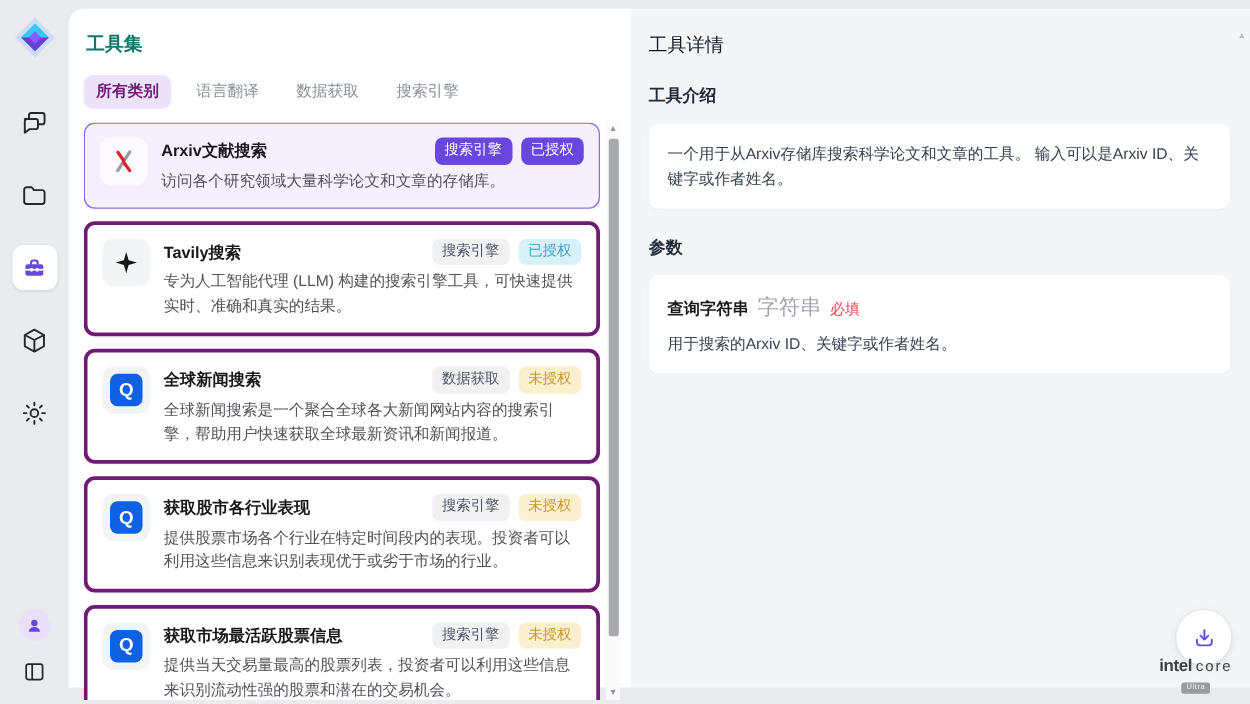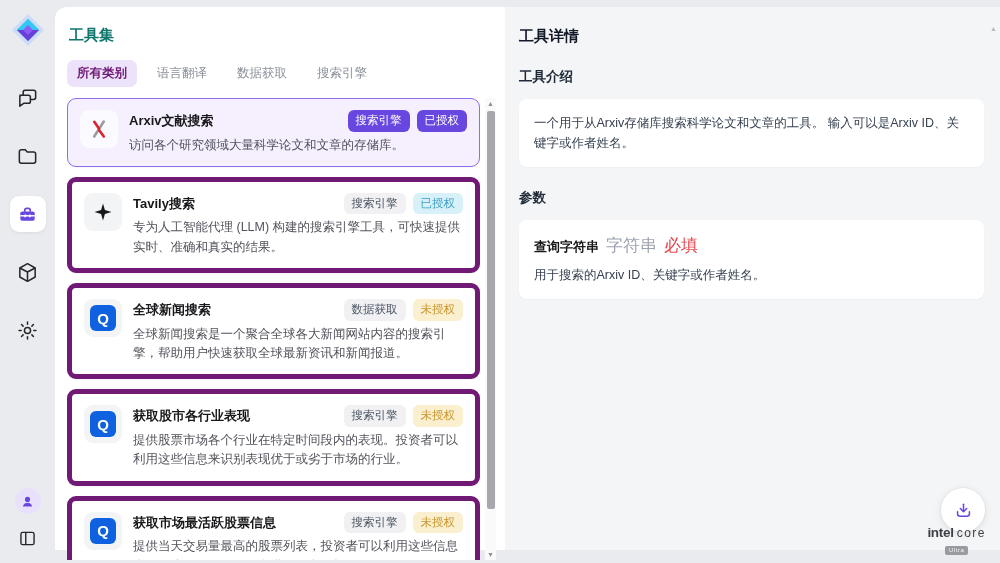--- a/index.html
+++ b/index.html
@@ -24,21 +24,21 @@
   
   .panel-main { position:absolute; left:55px; top:7px; width:450px; height:543px;
     background:#ffffff; border-radius:12px 0 0 0; padding:19px 0 0 12px; }
   .list-title { font-size:15px; font-weight:bold; color:#0f766e; padding-left:2px; }
   .tabs { display:flex; gap:10px; margin-top:15px; align-items:center; }
   .tab { font-size:12.5px; color:#8a8f98; padding:5px 10px; border-radius:7px; cursor:pointer; }
   .tab.active { color:#701a75; background:#ece3fb; font-weight:bold; }
 
   .list-wrap { position:relative; margin-top:11px; height:462px; overflow:hidden; width:430px; }
   .cards { display:flex; flex-direction:column; gap:10px; width:413px; }
-  .card { background:#fff; border:5px solid #701a75; border-radius:9px;
+  .card { background:#fff; border:3px solid #701a75; border-radius:9px;
     box-shadow:0 1px 2px rgba(16,24,40,.04); padding:11px 12px; display:flex; gap:11px; cursor:pointer; }
   .card.selected { border:1.5px solid #8f6ce9; background:#f6f0fe; }
   .tool-ic { flex:0 0 38px; width:38px; height:38px; border-radius:9px; background:#f3f4f6;
     display:flex; align-items:center; justify-content:center; }
   .card.selected .tool-ic { background:#fbfaff; }
   .tool-ic .sq { width:26px; height:26px; border-radius:6px; background:#1061df; color:#fff;
     font-weight:bold; font-size:15px; display:flex; align-items:center; justify-content:center; }
   .card-right { flex:1; min-width:0; }
   .card-head { display:flex; align-items:flex-start; }
   .tool-name { font-size:13px; font-weight:bold; color:#18181b; padding-top:2px; }
@@ -54,29 +54,29 @@
   
   .scrollbar { position:absolute; left:418px; top:0; width:11px; height:462px; background:#fafafa; }
   .scrollbar .arr { position:absolute; left:0; width:11px; height:11px; color:#8f9196;
     font-size:7px; text-align:center; line-height:11px; }
   .scrollbar .thumb { position:absolute; left:1.5px; top:13px; width:8px; height:398px;
     background:#a6a8ad; border-radius:2px; }
 
   
   .panel-detail { position:absolute; left:505px; top:7px; width:495px; height:543px;
     background:#f4f5f7; padding:20px 16px 0 14px; }
-  .detail-title { font-size:15px; font-weight:bold; color:#111827; }
+  .detail-title { font-size:15px; font-weight:normal; color:#111827; }
   .section-h { font-size:13.5px; font-weight:bold; color:#1f2937; margin-top:22px; }
   .white-card { background:#ffffff; border-radius:8px; margin-top:13px; padding:14px 15px;
     box-shadow:0 1px 2px rgba(16,24,40,.03); }
   .intro-text { font-size:12.5px; color:#374151; line-height:1.6; }
   .param-line { display:flex; align-items:baseline; gap:7px; }
   .param-name { font-size:13px; font-weight:bold; color:#18181b; }
   .param-type { font-size:17px; color:#9ca3af; }
-  .param-req { font-size:17px; color:#e5484d; }
+  .param-req { font-size:12px; color:#e5484d; }
   .param-desc { font-size:12.5px; color:#374151; margin-top:9px; line-height:1.5; }
   .mini-scroll { position:absolute; right:3px; top:18px; color:#b8bac0; font-size:7px; }
 
   
   .dl-btn { position:absolute; right:15px; bottom:31px; width:44px; height:44px; border-radius:50%;
     background:#ffffff; box-shadow:0 2px 8px rgba(0,0,0,.10), 0 0 0 1px rgba(0,0,0,.03);
     display:flex; align-items:center; justify-content:center; cursor:pointer; }
   .intel { position:absolute; right:14px; bottom:8px; text-align:center; color:#3f3f46; line-height:1; }
   .intel .row { display:flex; align-items:baseline; gap:3px; }
   .intel .i-intel { font-size:13.5px; font-weight:bold; letter-spacing:-.3px; }

